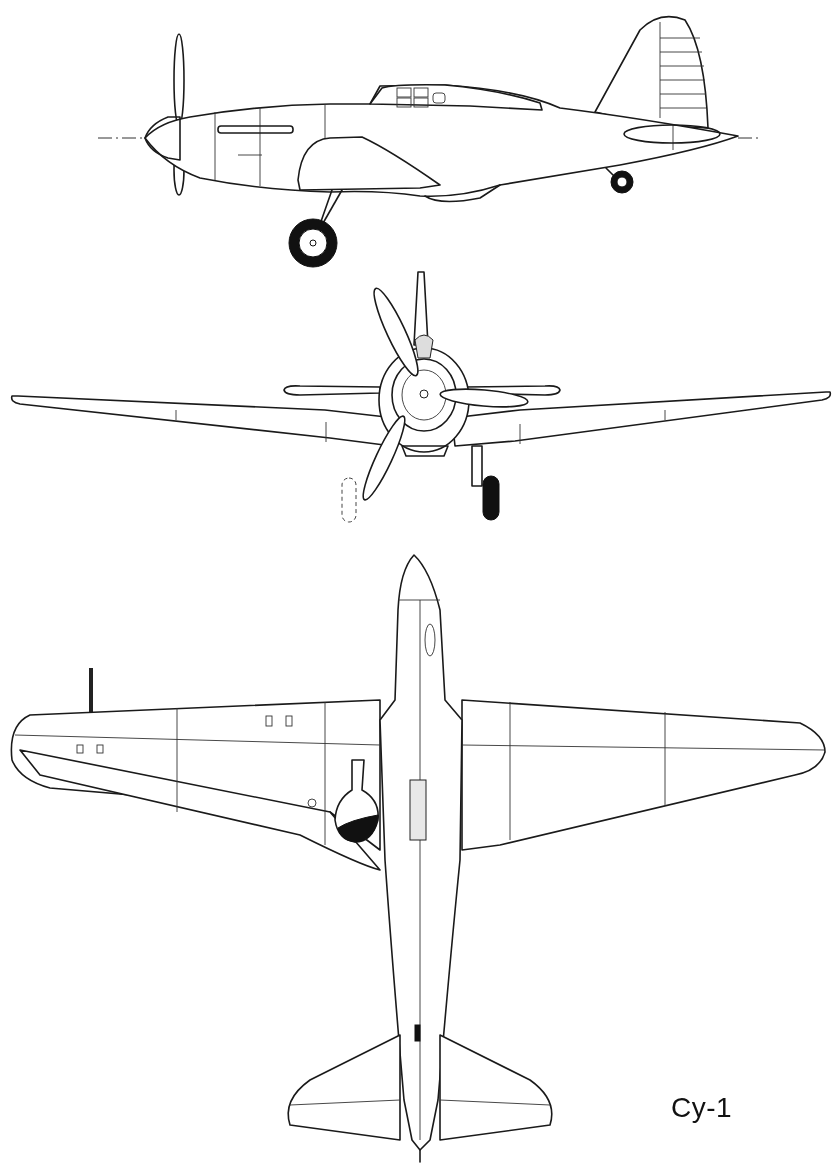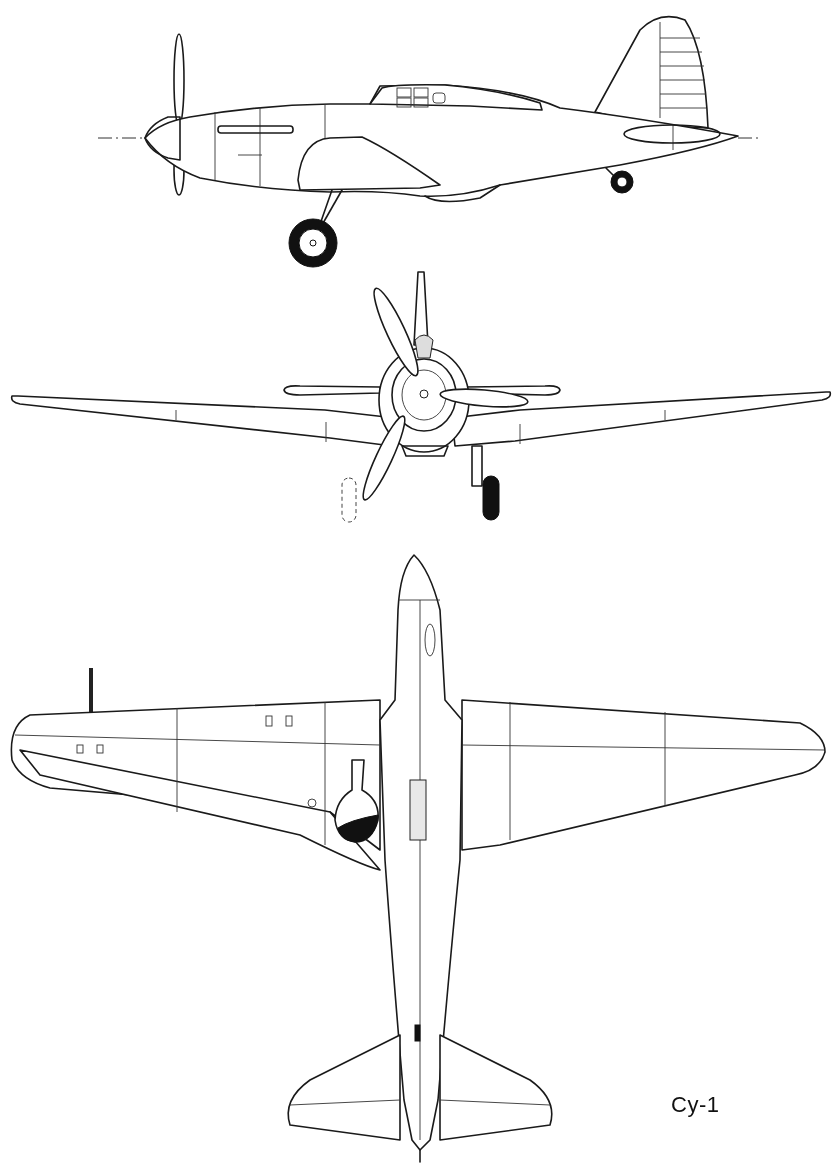--- a/index.html
+++ b/index.html
@@ -4,21 +4,21 @@
 <style>
   html, body { margin: 0; padding: 0; background: #ffffff; }
   body { width: 840px; height: 1165px; position: relative; overflow: hidden; font-family: "Liberation Sans", sans-serif; }
   svg { position: absolute; left: 0; top: 0; }
   .ln { fill: none; stroke: #1a1a1a; stroke-width: 1.6; stroke-linejoin: round; stroke-linecap: round; }
   .ln-thin { fill: none; stroke: #333; stroke-width: 0.9; }
   .fill-w { fill: #ffffff; stroke: #1a1a1a; stroke-width: 1.6; stroke-linejoin: round; }
   .blk { fill: #111; stroke: #111; stroke-width: 1; }
   .dash { fill: none; stroke: #444; stroke-width: 1; stroke-dasharray: 4 3; }
   .center { fill: none; stroke: #333; stroke-width: 1; stroke-dasharray: 14 4 2 4; }
-  .caption { position: absolute; left: 671px; top: 1092px; font-size: 22px; color: #111; letter-spacing: 0.5px; }
+  .caption { position: absolute; left: 671px; top: 1092px; font-size: 28px; color: #111; letter-spacing: 0.5px; }
 </style>
 </head>
 <body>
 
 <svg width="840" height="270" viewBox="0 0 840 270">
 
   <line class="center" x1="98" y1="138" x2="145" y2="138"></line>
   <line class="center" x1="738" y1="138" x2="760" y2="138"></line>
 
   <ellipse class="fill-w" cx="179" cy="80" rx="5" ry="46"></ellipse>

